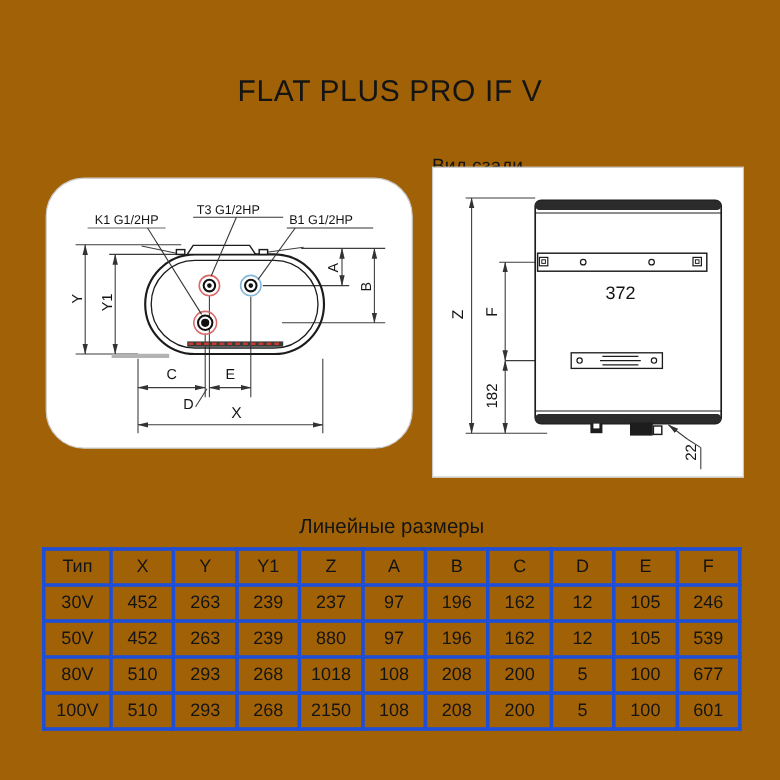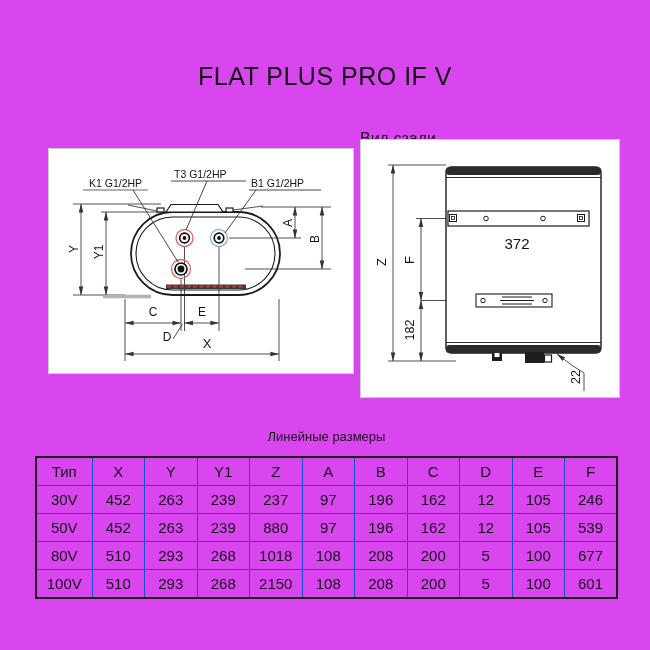--- a/index.html
+++ b/index.html
@@ -1,28 +1,28 @@
 <!DOCTYPE html>
 <html><head>
 <meta charset="utf-8">
 <style>
   html,body{margin:0;padding:0;background:#fff;}
-  #page{position:relative;width:650px;height:650px;background:#d946ef;overflow:hidden;
+  #page{position:relative;width:650px;height:650px;background:#a16207;overflow:hidden;
         font-family:"Liberation Sans",sans-serif;color:#161616;}
   .title{position:absolute;top:62px;left:0;width:650px;text-align:center;
          font-size:25px;letter-spacing:.5px;color:#141414;}
   .cap-left{position:absolute;top:111px;left:40px;width:310px;font-size:15px;color:#141414;}
   .cap-right{position:absolute;top:102px;left:360px;width:258px;font-size:16px;color:#141414;margin-top:28px;}
   .frame{position:absolute;border:1px solid #cccccc;background:#fff;}
-  #frame-top{left:48px;top:148px;width:304px;height:224px;}
+  #frame-top{left:38px;top:148px;width:304px;height:224px;border-radius:32px;}
   #frame-rear{left:360px;top:139px;width:258px;height:257px;}
-  .tbl-cap{position:absolute;top:429px;left:35px;width:583px;text-align:center;font-size:13px;color:#141414;}
+  .tbl-cap{position:absolute;top:429px;left:35px;width:583px;text-align:center;font-size:17px;color:#141414;}
   table.dims{position:absolute;top:456px;left:35px;width:583px;border-collapse:collapse;
              border:2px solid #1a1a1a;table-layout:fixed;}
-  table.dims td{border:1px solid #1d4ed8;height:27px;text-align:center;vertical-align:middle;
+  table.dims td{border:3px solid #1d4ed8;height:27px;text-align:center;vertical-align:middle;
                 font-size:15px;color:#141414;padding:0;}
   table.dims col.c0{width:56px;}
   svg text{font-family:"Liberation Sans",sans-serif;fill:#141414;}
 </style>
 </head>
 <body>
 
 <div id="page">
 
   <div class="title">FLAT PLUS PRO IF V</div>

